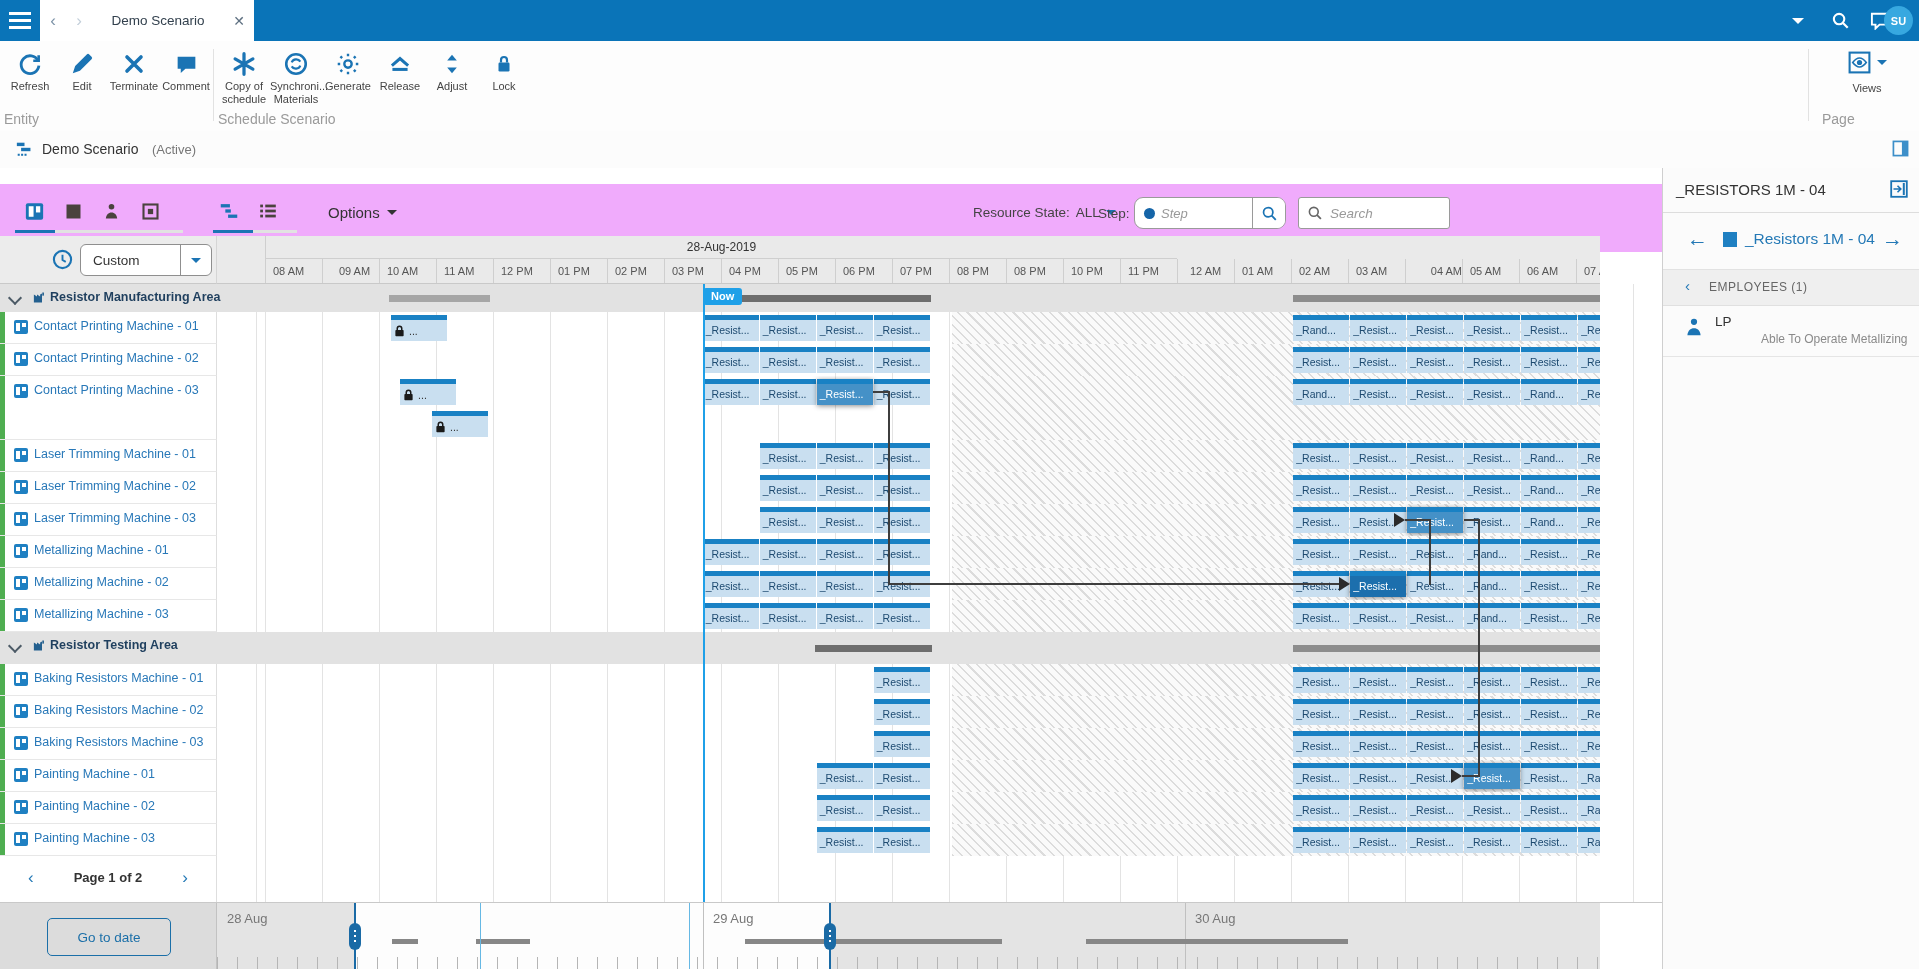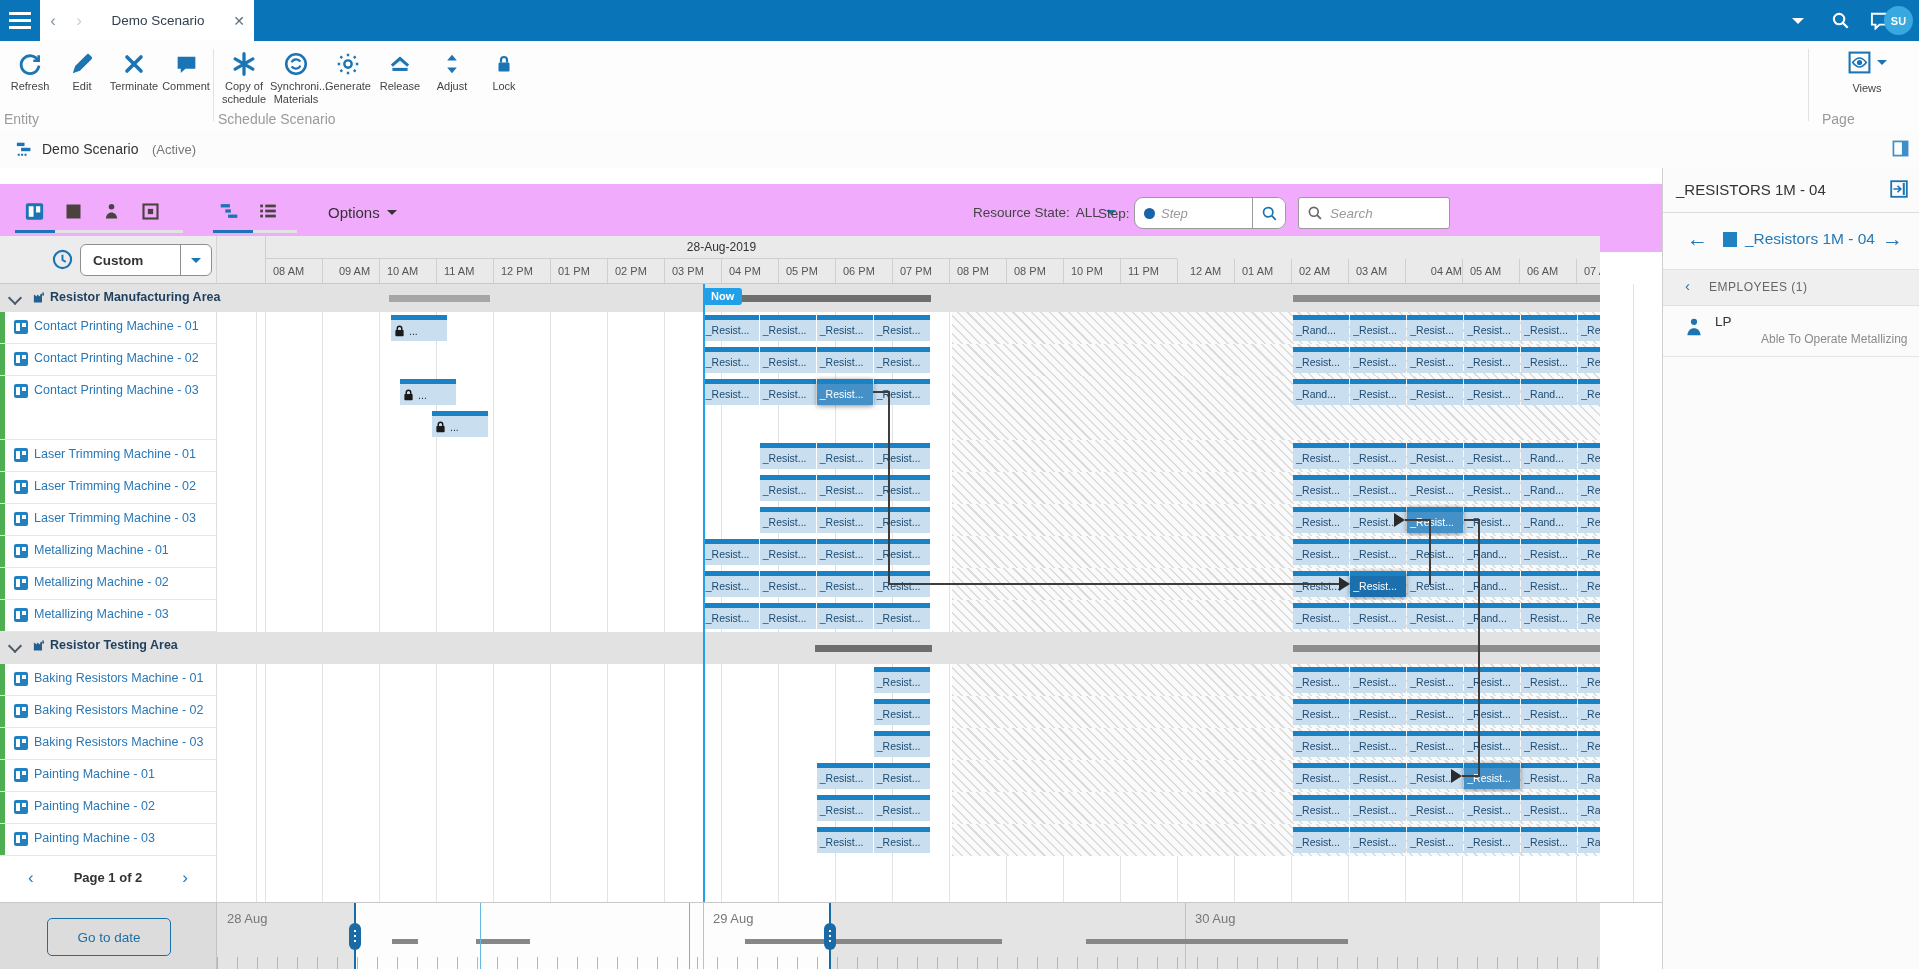--- a/index.html
+++ b/index.html
@@ -55,21 +55,21 @@
   #step-box{left:1134px;width:152px;border-radius:9px;overflow:hidden;}
   #step-dot{width:11px;height:11px;border-radius:50%;background:#1565a8;margin-left:9px;}
   #step-box input{border:0;outline:0;flex:1;min-width:0;padding:0 6px;font-size:13px;font-style:italic;color:#555;background:transparent;font-family:"Liberation Sans",sans-serif;}
   #step-search-btn{width:32px;align-self:stretch;border-left:1px solid #9a9a9a;display:flex;align-items:center;justify-content:center;cursor:pointer;background:#fff;}
   #search-box{left:1298px;width:152px;border-radius:3px;}
   #search-box .mag{margin-left:8px;}
   #search-box input{border:0;outline:0;flex:1;min-width:0;padding:0 7px;font-size:13.5px;font-style:italic;color:#666;background:transparent;font-family:"Liberation Sans",sans-serif;}
   input::placeholder{color:#999;font-style:italic;}
   
   #ganttheader{position:absolute;left:0;top:68px;width:1662px;height:48px;}
-  #header-left{position:absolute;left:0;top:0;width:217px;height:48px;background:#ececec;border-bottom:1px solid #c9c9c9;border-right:1px solid #d5d5d5;box-sizing:border-box;font-weight:bold;}
+  #header-left{position:absolute;left:0;top:0;width:217px;height:48px;background:#ececec;border-bottom:1px solid #c9c9c9;border-right:1px solid #d5d5d5;box-sizing:border-box;}
   #clock-icon{position:absolute;left:52px;top:13px;cursor:pointer;}
   #custom-dd{position:absolute;left:80px;top:8px;width:132px;height:32px;background:#fff;border:1px solid #8f8f8f;border-radius:6px;box-sizing:border-box;cursor:pointer;display:flex;align-items:center;}
   #custom-dd .lbl{flex:1;padding-left:12px;font-size:13.5px;color:#333;}
   #custom-dd .cwrap{width:30px;align-self:stretch;border-left:1px solid #8f8f8f;display:flex;align-items:center;justify-content:center;}
   #custom-dd .caret-down{border-top-color:#1b74b4;border-left-width:5px;border-right-width:5px;border-top-width:5px;}
   #header-scale{position:absolute;left:217px;top:0;width:1383px;height:48px;overflow:hidden;background:#eaeaea;border-bottom:1px solid #c9c9c9;box-sizing:border-box;}
   .datecell{position:absolute;top:0;height:23px;border-left:1px solid #cfcfcf;border-bottom:1px solid #cfcfcf;box-sizing:border-box;text-align:center;font-size:12px;color:#333;line-height:23px;background:#eaeaea;}
   .hourcell{position:absolute;top:23px;height:24px;border-left:1px solid #cfcfcf;box-sizing:border-box;font-size:11px;color:#555;line-height:24px;padding-left:7px;background:#eaeaea;}
   
   #ganttbody{position:absolute;left:0;top:116px;width:1662px;height:618px;overflow:hidden;

